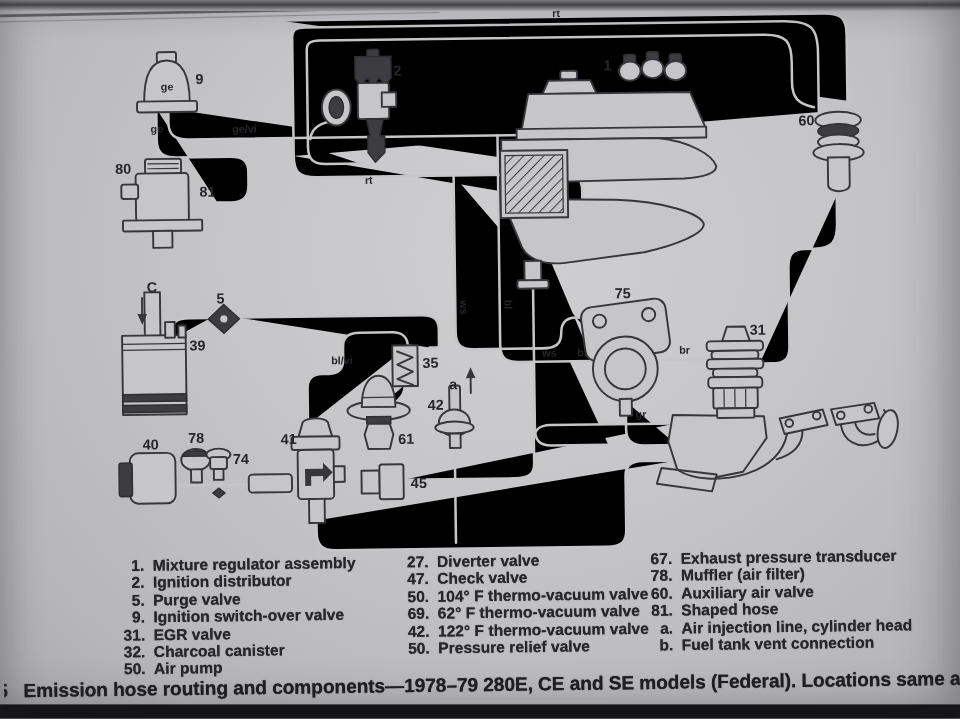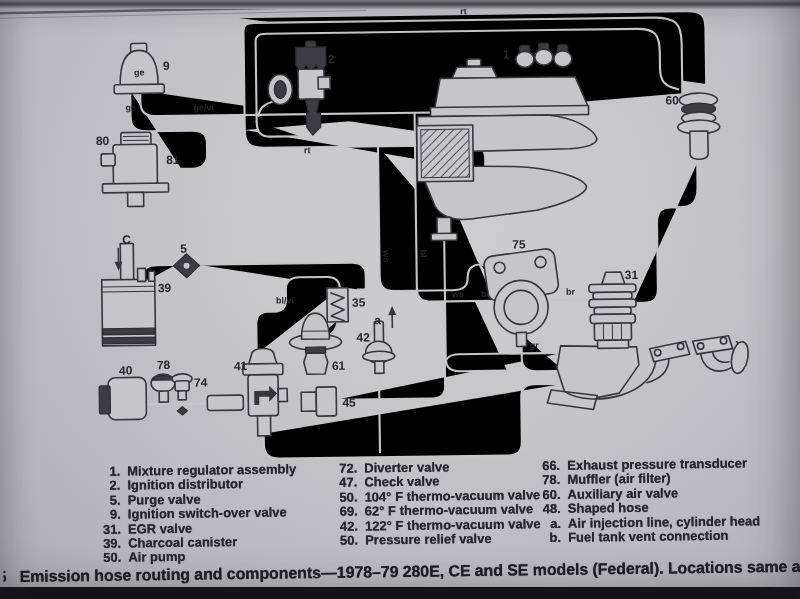--- a/index.html
+++ b/index.html
@@ -317,31 +317,31 @@
         </div>
         <div class="lrow">
           <span class="lnum">9.</span>
           <span class="ltxt">Ignition switch-over valve</span>
         </div>
         <div class="lrow">
           <span class="lnum">31.</span>
           <span class="ltxt">EGR valve</span>
         </div>
         <div class="lrow">
-          <span class="lnum">39.</span>
+          <span class="lnum">32.</span>
           <span class="ltxt">Charcoal canister</span>
         </div>
         <div class="lrow">
           <span class="lnum">50.</span>
           <span class="ltxt">Air pump</span>
         </div>
       </div>
     <div class="legend-col" id="lcol1" style="left:325px">
         <div class="lrow">
-          <span class="lnum">72.</span>
+          <span class="lnum">27.</span>
           <span class="ltxt">Diverter valve</span>
         </div>
         <div class="lrow">
           <span class="lnum">47.</span>
           <span class="ltxt">Check valve</span>
         </div>
         <div class="lrow">
           <span class="lnum">50.</span>
           <span class="ltxt">104° F thermo-vacuum valve</span>
         </div>
@@ -353,33 +353,33 @@
           <span class="lnum">42.</span>
           <span class="ltxt">122° F thermo-vacuum valve</span>
         </div>
         <div class="lrow">
           <span class="lnum">50.</span>
           <span class="ltxt">Pressure relief valve</span>
         </div>
       </div>
     <div class="legend-col" id="lcol2" style="left:528px">
         <div class="lrow">
-          <span class="lnum">66.</span>
+          <span class="lnum">67.</span>
           <span class="ltxt">Exhaust pressure transducer</span>
         </div>
         <div class="lrow">
           <span class="lnum">78.</span>
           <span class="ltxt">Muffler (air filter)</span>
         </div>
         <div class="lrow">
           <span class="lnum">60.</span>
           <span class="ltxt">Auxiliary air valve</span>
         </div>
         <div class="lrow">
-          <span class="lnum">48.</span>
+          <span class="lnum">81.</span>
           <span class="ltxt">Shaped hose</span>
         </div>
         <div class="lrow">
           <span class="lnum">a.</span>
           <span class="ltxt">Air injection line, cylinder head</span>
         </div>
         <div class="lrow">
           <span class="lnum">b.</span>
           <span class="ltxt">Fuel tank vent connection</span>
         </div>

